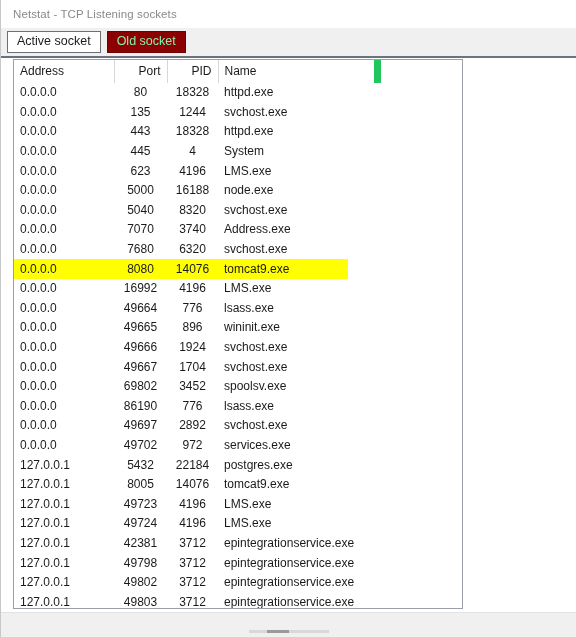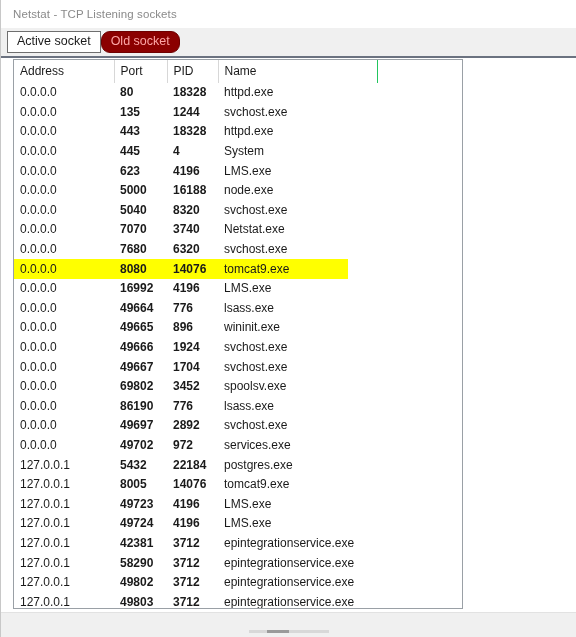--- a/index.html
+++ b/index.html
@@ -60,20 +60,21 @@
     height: 30px;
     background: #f0f0f0;
     border-bottom: 2px solid #6b7280;
     box-sizing: border-box;
   }
   .btn-row {
     position: absolute;
     left: 6px;
     top: 3px;
     display: flex;
+    gap: 6px;
     align-items: flex-start;
   }
   .btn {
     font-family: "Liberation Sans", sans-serif;
     font-size: 12.5px;
     line-height: 1;
     padding: 4px 9px 5px 9px;
     border: 1px solid #6e6e6e;
     box-sizing: border-box;
     white-space: nowrap;
@@ -86,23 +87,22 @@
     background: #ffffff;
     color: #1a1a1a;
   }
   .btn-new {
     background: #00ee00;
     color: #0d0d0d;
     border-color: #00c400;
   }
   .btn-old {
     background: #8b0000;
-    color: #fca5a5;
+    color: #86efac;
     border-color: #6e0000;
-    border-radius: 9px;
   }
 
   
   .table-wrap {
     position: absolute;
     left: 13px;
     top: 59px;
     width: 450px;
     height: 550px;
     background: #ffffff;
@@ -123,34 +123,34 @@
     font-size: 12px;
     color: #1a1a1a;
     padding: 4px 6px 5px 6px;
     height: 21px;
     box-sizing: border-box;
     background: #ffffff;
     border-right: 1px solid #d7d7d7;
     text-align: left;
     vertical-align: middle;
   }
-  table.netstat th.num { }
-  table.netstat th.last { border-right: 1px solid #22c55e; }
+  table.netstat th.num { text-align: right; }
+  table.netstat th.last { border-right: 7px solid #22c55e; }
   table.netstat th.filler { border-right: none; }
 
   table.netstat td {
     padding: 2px 6px 2px 6px;
     height: 19.6px;
     line-height: 15px;
     box-sizing: border-box;
     vertical-align: middle;
     white-space: nowrap;
     overflow: hidden;
   }
-  table.netstat td.num { text-align: left; font-weight: bold; }
+  table.netstat td.num { text-align: center; }
 
   tr.row-hl td {
     background: #ffff00;
   }
   tr.row-hl td.c-name {
     background: linear-gradient(to right, #ffff00 0%, #ffff00 82%, #ffffff 82%, #ffffff 100%);
   }
   tr.row-hl td.c-pad { background: #ffffff; }
 
   col.c1 { width: 100px; }
@@ -270,21 +270,21 @@
             <td class="c-addr">0.0.0.0</td>
             <td class="num c-port">5040</td>
             <td class="num c-pid">8320</td>
             <td class="c-name">svchost.exe</td>
             <td class="c-pad"></td>
           </tr>
           <tr>
             <td class="c-addr">0.0.0.0</td>
             <td class="num c-port">7070</td>
             <td class="num c-pid">3740</td>
-            <td class="c-name">Netstat.exe</td>
+            <td class="c-name">Address.exe</td>
             <td class="c-pad"></td>
           </tr>
           <tr>
             <td class="c-addr">0.0.0.0</td>
             <td class="num c-port">7680</td>
             <td class="num c-pid">6320</td>
             <td class="c-name">svchost.exe</td>
             <td class="c-pad"></td>
           </tr>
           <tr class="row-hl">
@@ -387,21 +387,21 @@
           </tr>
           <tr>
             <td class="c-addr">127.0.0.1</td>
             <td class="num c-port">42381</td>
             <td class="num c-pid">3712</td>
             <td class="c-name">epintegrationservice.exe</td>
             <td class="c-pad"></td>
           </tr>
           <tr>
             <td class="c-addr">127.0.0.1</td>
-            <td class="num c-port">58290</td>
+            <td class="num c-port">49798</td>
             <td class="num c-pid">3712</td>
             <td class="c-name">epintegrationservice.exe</td>
             <td class="c-pad"></td>
           </tr>
           <tr>
             <td class="c-addr">127.0.0.1</td>
             <td class="num c-port">49802</td>
             <td class="num c-pid">3712</td>
             <td class="c-name">epintegrationservice.exe</td>
             <td class="c-pad"></td>

